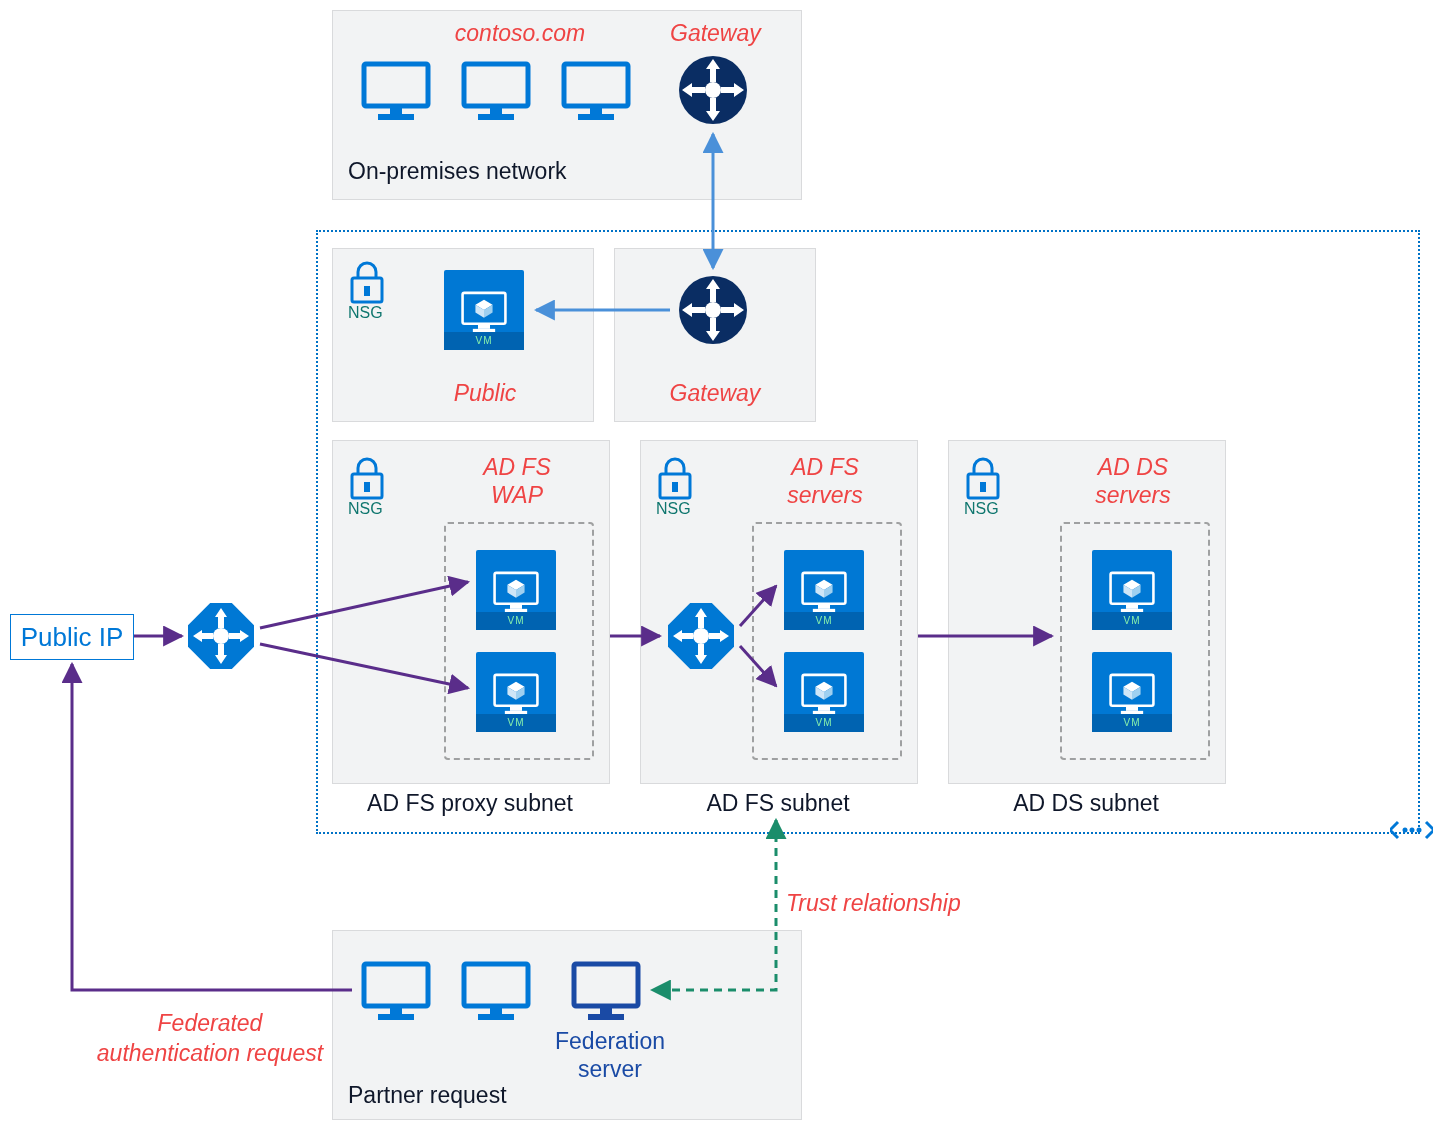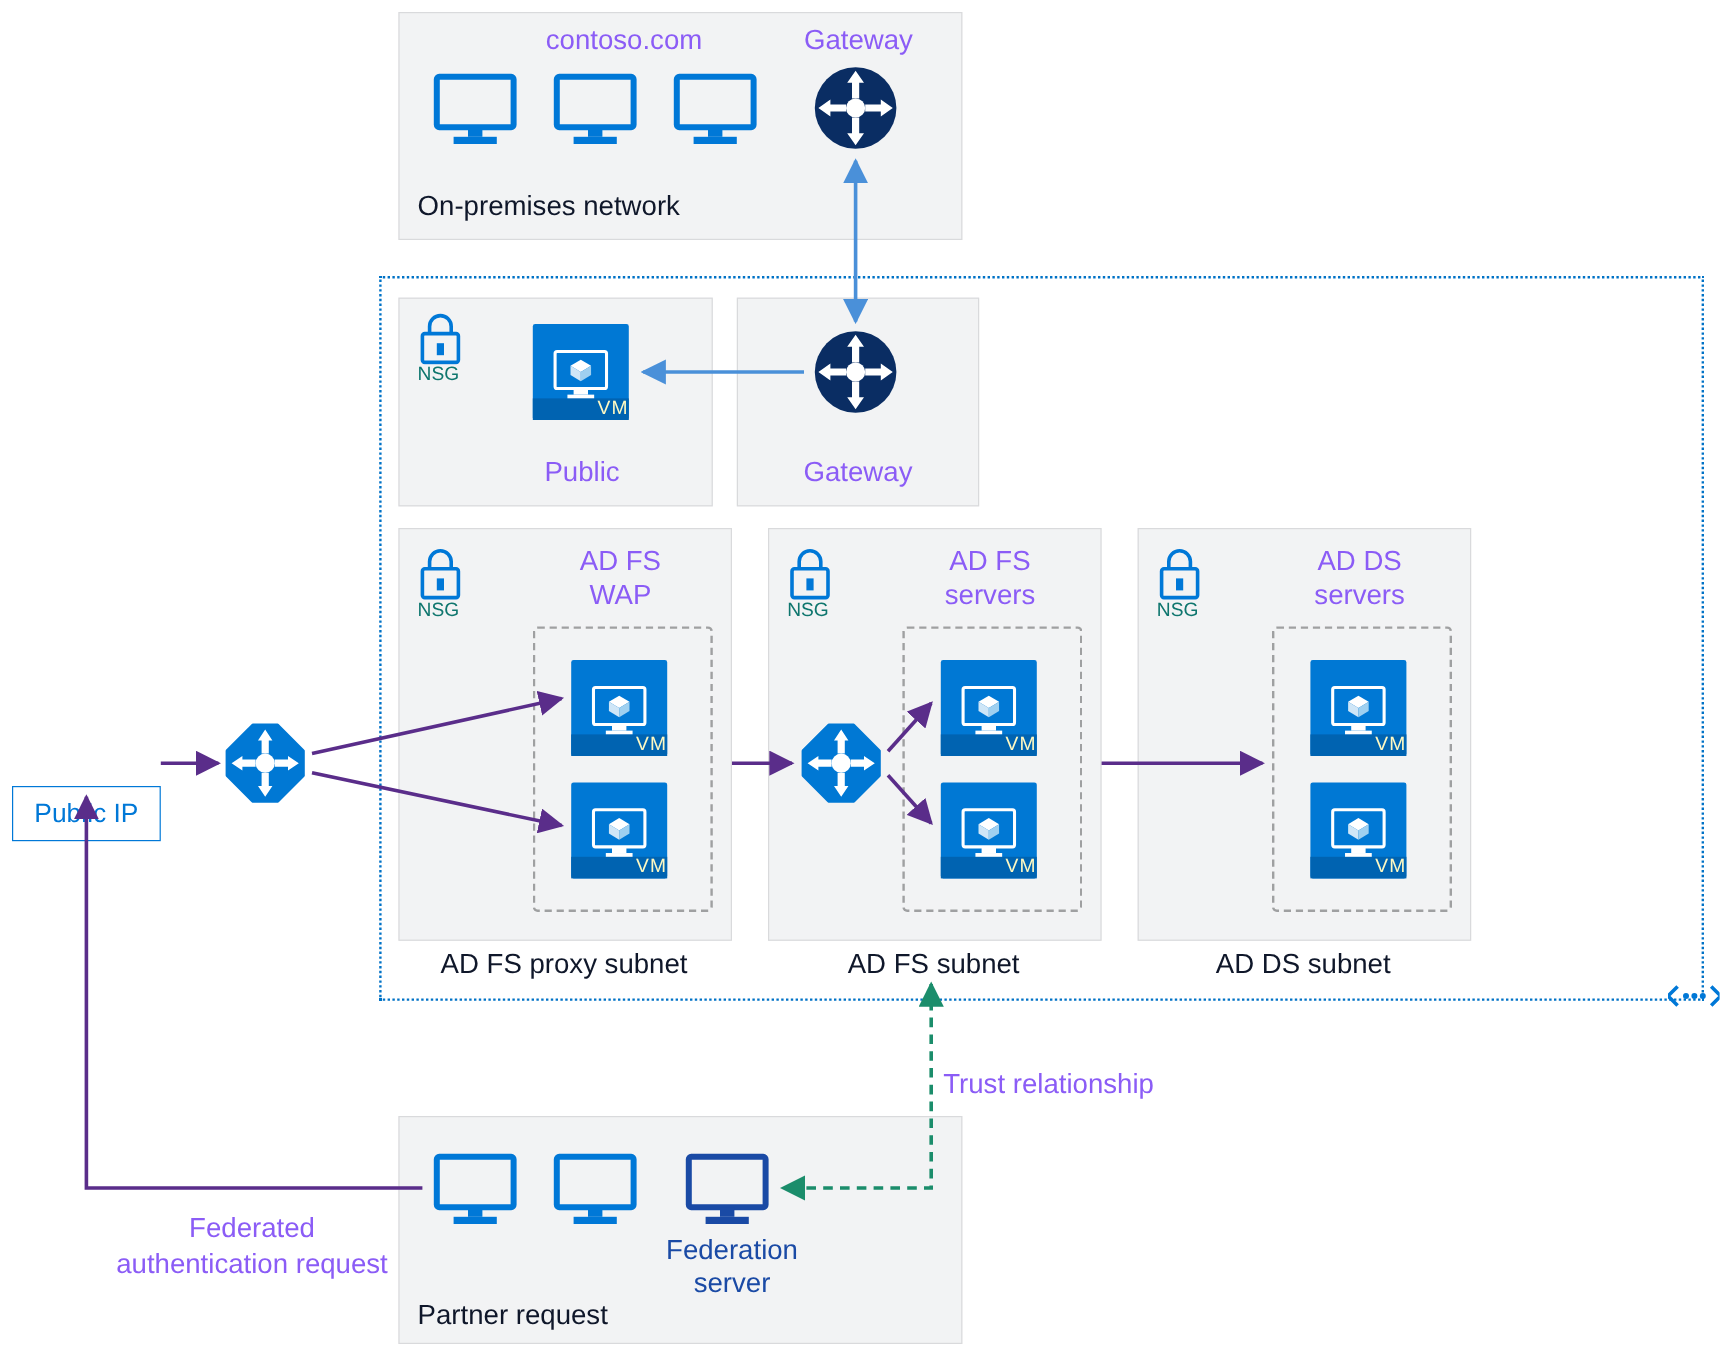--- a/index.html
+++ b/index.html
@@ -19,56 +19,56 @@
     position: absolute;
     border: 2px dotted #0072c6;
     background: transparent;
   }
   .vm-grp {
     position: absolute;
     border: 2px dashed #9fa0a1;
     border-radius: 4px;
   }
   .label { position: absolute; font-size: 23px; color: #0f172a; }
-  .label-blue { color: #8b5cf6; }
+  .label-blue { color: #ef4444; font-style: italic; }
   .label-navy { color: #1a4aa5; }
   .ctr { text-align: center; }
   .monitor {
     position: absolute;
     width: 72px;
     height: 62px;
   }
   .monitor svg { width:100%; height:100%; }
   .vm-tile {
     position: absolute;
     width: 80px;
     height: 80px;
     background: #0078d4;
     border-radius: 2px;
     display:flex; align-items:center; justify-content:center;
     flex-direction:column;
   }
   .vm-tile .bar {
     position:absolute; bottom:0; left:0; right:0; height:18px;
-    background:#0063b1; color:#fef9c3; font-size:16px; text-align:right;
+    background:#0063b1; color:#86efac; font-size:10px; text-align:center;
     line-height:18px; letter-spacing:1px;
   }
   .lock-badge {
     position: absolute;
     width: 46px; height: 46px;
   }
   .lock-badge svg { width:100%; height:100%; }
   .nsg-text { position:absolute; font-size:16px; color:#0f766e; }
   .gateway-circle {
     position:absolute; width:70px; height:70px;
   }
   .lb-diamond { position:absolute; width:66px; height:66px; }
   .publicip {
     position:absolute; border:1.5px solid #0078d7; background:#fff;
-    color:#0078d7; font-size:22px; display:flex; align-items:center; justify-content:center;margin-top:41px;
+    color:#0078d7; font-size:26px; display:flex; align-items:center; justify-content:center;
   }
   .vnet-handle { position:absolute; }
   svg.arrows { position:absolute; left:0; top:0; pointer-events:none; }
 </style>
 </head>
 <body>
 
 <svg width="0" height="0" style="position:absolute">
   <defs>
     <g id="monitor-outline">

